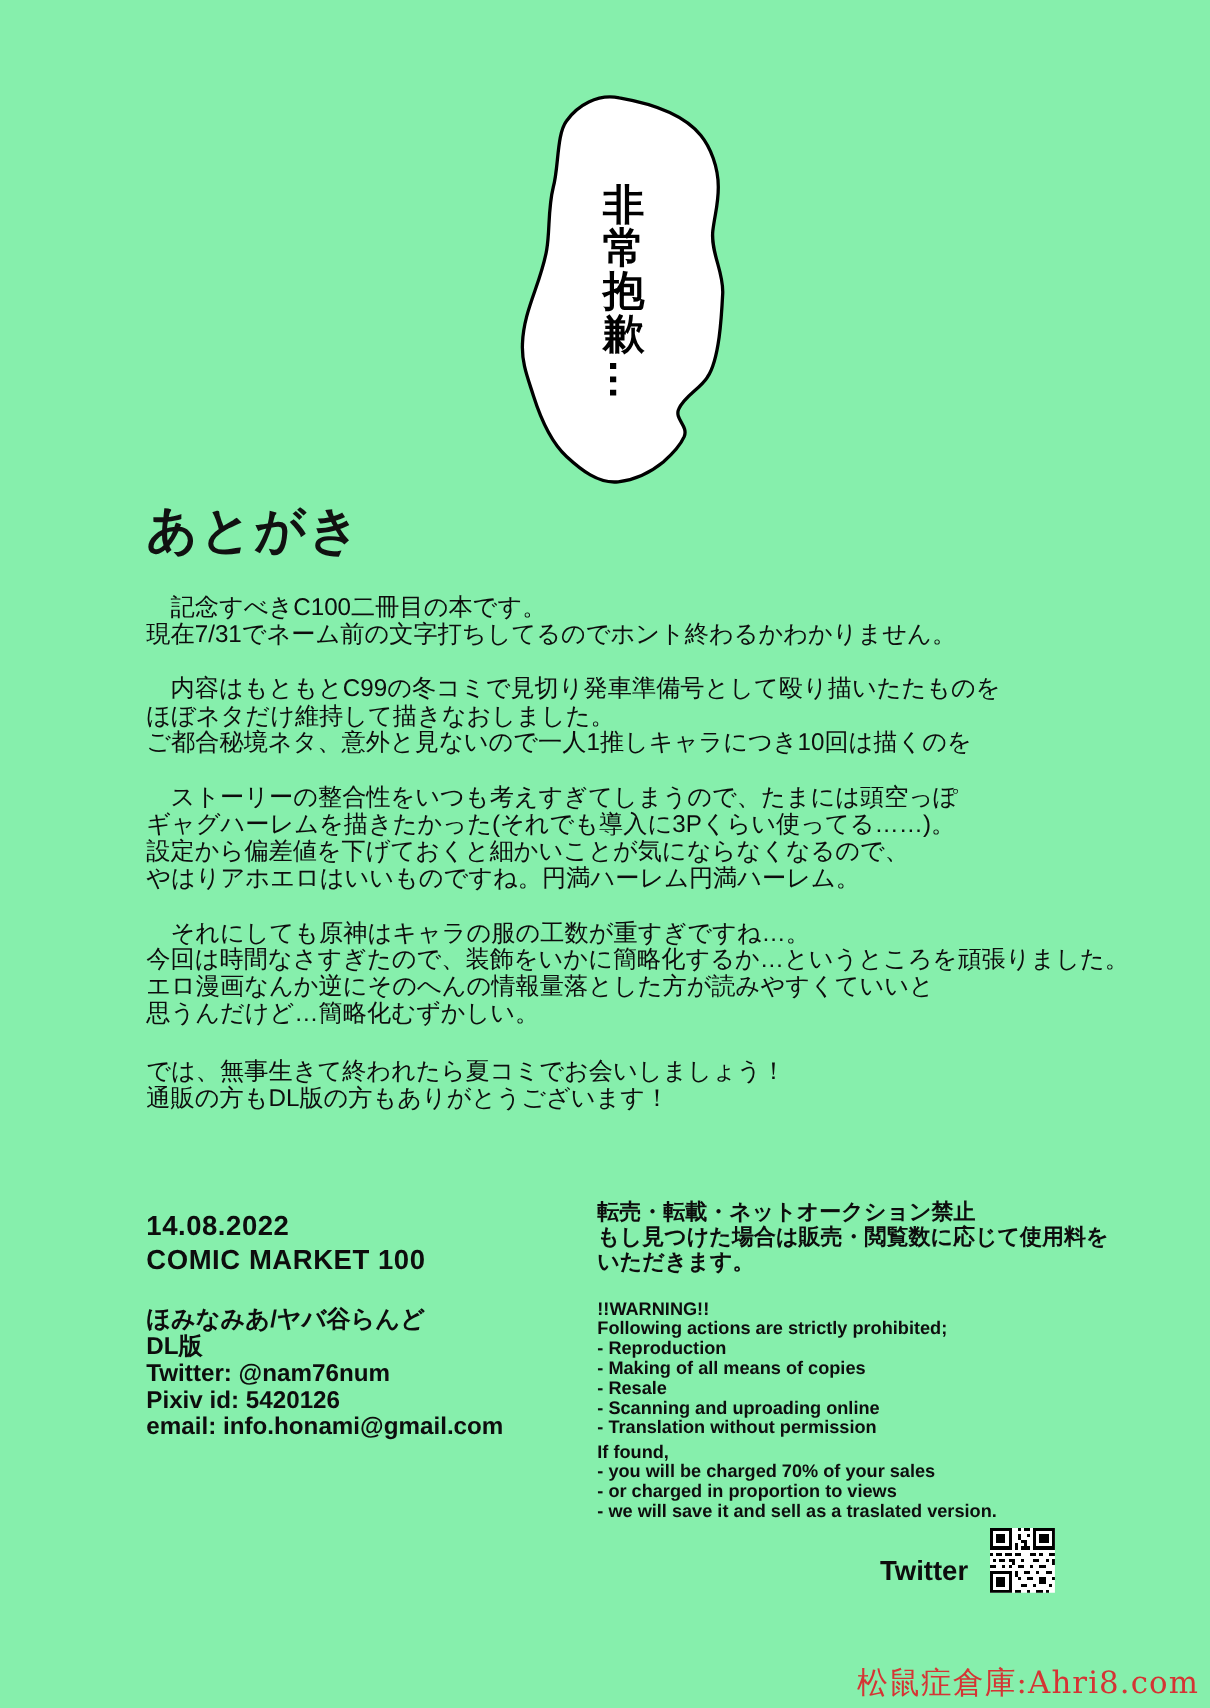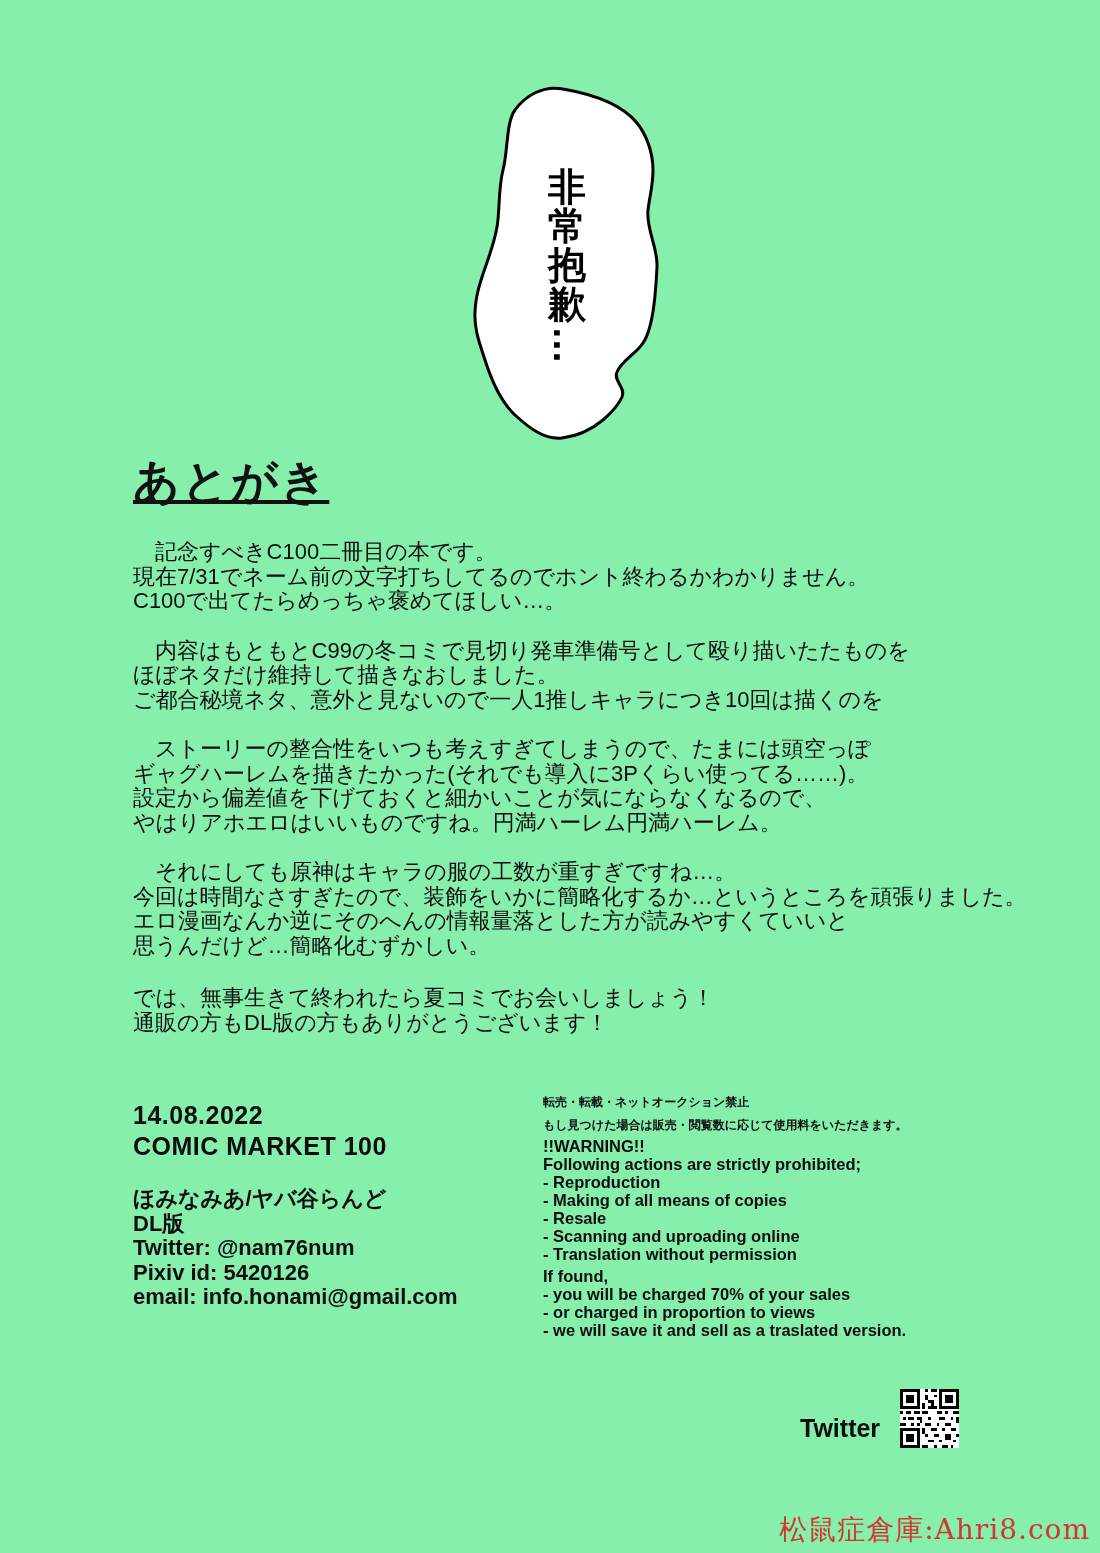--- a/index.html
+++ b/index.html
@@ -24,34 +24,34 @@
   .bubble-ellipsis {
     position: absolute; left: 78px; top: 242px; width: 42px; height: 42px;
     font-size: 38px; line-height: 42px; font-weight: 600; text-align: center;
     transform: rotate(90deg); color: #000;
   }
 
   
   .afterword { position: absolute; left: 133px; top: 458px; width: 945px; }
   .afterword-heading {
     margin: 0 0 36px 0; font-size: 46px; line-height: 46px;
-    font-weight: bold; letter-spacing: 2px; color: #111; text-decoration: underline;
+    font-weight: bold; letter-spacing: 2px; color: #111;
   }
   .para { font-size: 22px; line-height: 24.5px; font-weight: 500; margin: 0 0 25px 0; }
   .para.last { margin-top: 28px; }
 
   
   .credits { position: absolute; left: 133px; top: 1100px; font-weight: bold; }
   .credits .big { font-size: 25px; line-height: 31px; letter-spacing: 0.5px; }
   .credits .contact { margin-top: 25px; font-size: 22px; line-height: 24.5px; }
 
   
   .notice { position: absolute; left: 543px; top: 1091px; width: 475px; font-weight: bold; }
-  .notice .jp { font-size: 12px; line-height: 23px; }
-  .notice .warn-block { font-size: 16.5px; line-height: 18px; }
+  .notice .jp { font-size: 20px; line-height: 23px; }
+  .notice .warn-block { margin-top: 21px; font-size: 16.5px; line-height: 18px; }
   .notice .iffound-block { margin-top: 4px; font-size: 16.5px; line-height: 18px; }
 
   
   .twitter-label { position: absolute; left: 800px; top: 1414px; font-size: 25px; font-weight: bold; }
   .qr { position: absolute; left: 900px; top: 1389px; width: 59px; height: 59px; }
 
   
   .watermark {
     position: absolute; right: 10px; top: 1515px;
     font-family: "DejaVu Serif", "Liberation Serif", serif;
@@ -85,21 +85,20 @@
     </svg>
     <div class="bubble-text">非常抱歉</div>
     <div class="bubble-ellipsis">…</div>
   </div>
 
   <div class="afterword">
     <h1 class="afterword-heading">あとがき</h1>
     <div class="para">
         <div>　記念すべきC100二冊目の本です。</div>
         <div>現在7/31でネーム前の文字打ちしてるのでホント終わるかわかりません。</div>
-        <div>C100で出てたらめっちゃ褒めてほしい…。</div>
       </div>
     <div class="para">
         <div>　内容はもともとC99の冬コミで見切り発車準備号として殴り描いたたものを</div>
         <div>ほぼネタだけ維持して描きなおしました。</div>
         <div>ご都合秘境ネタ、意外と見ないので一人1推しキャラにつき10回は描くのを</div>
       </div>
     <div class="para">
         <div>　ストーリーの整合性をいつも考えすぎてしまうので、たまには頭空っぽ</div>
         <div>ギャグハーレムを描きたかった(それでも導入に3Pくらい使ってる……)。</div>
         <div>設定から偏差値を下げておくと細かいことが気にならなくなるので、</div>

